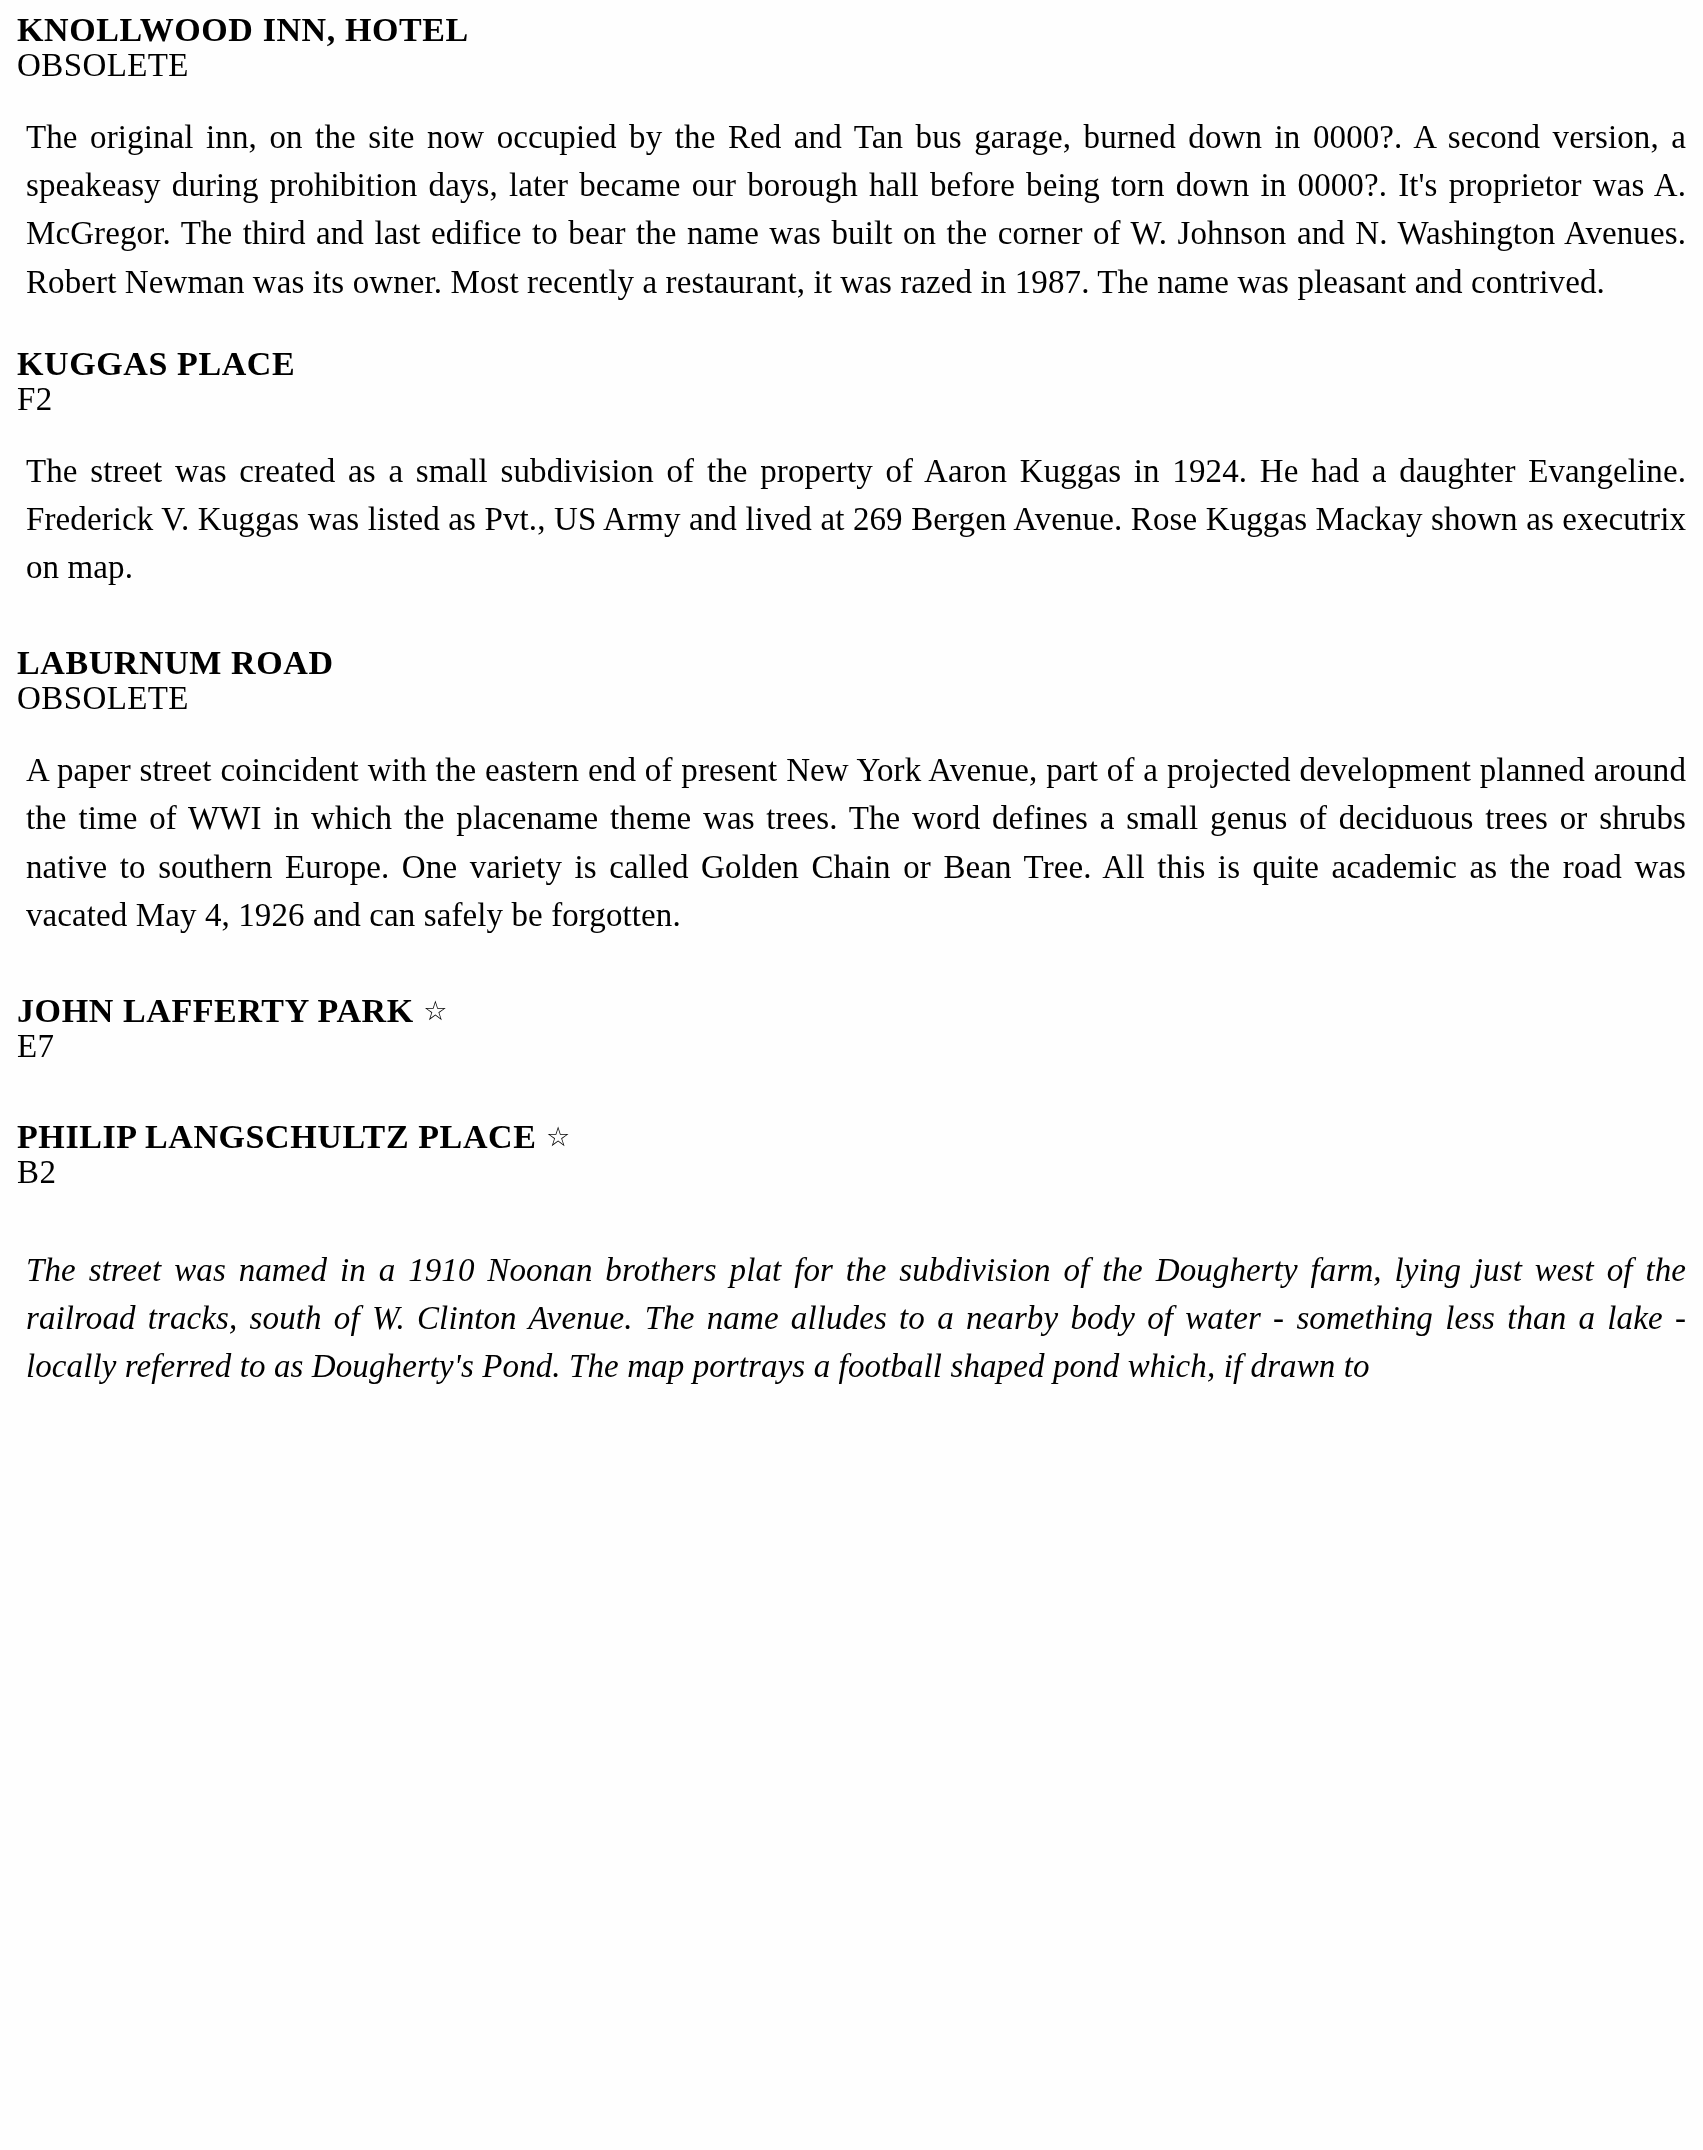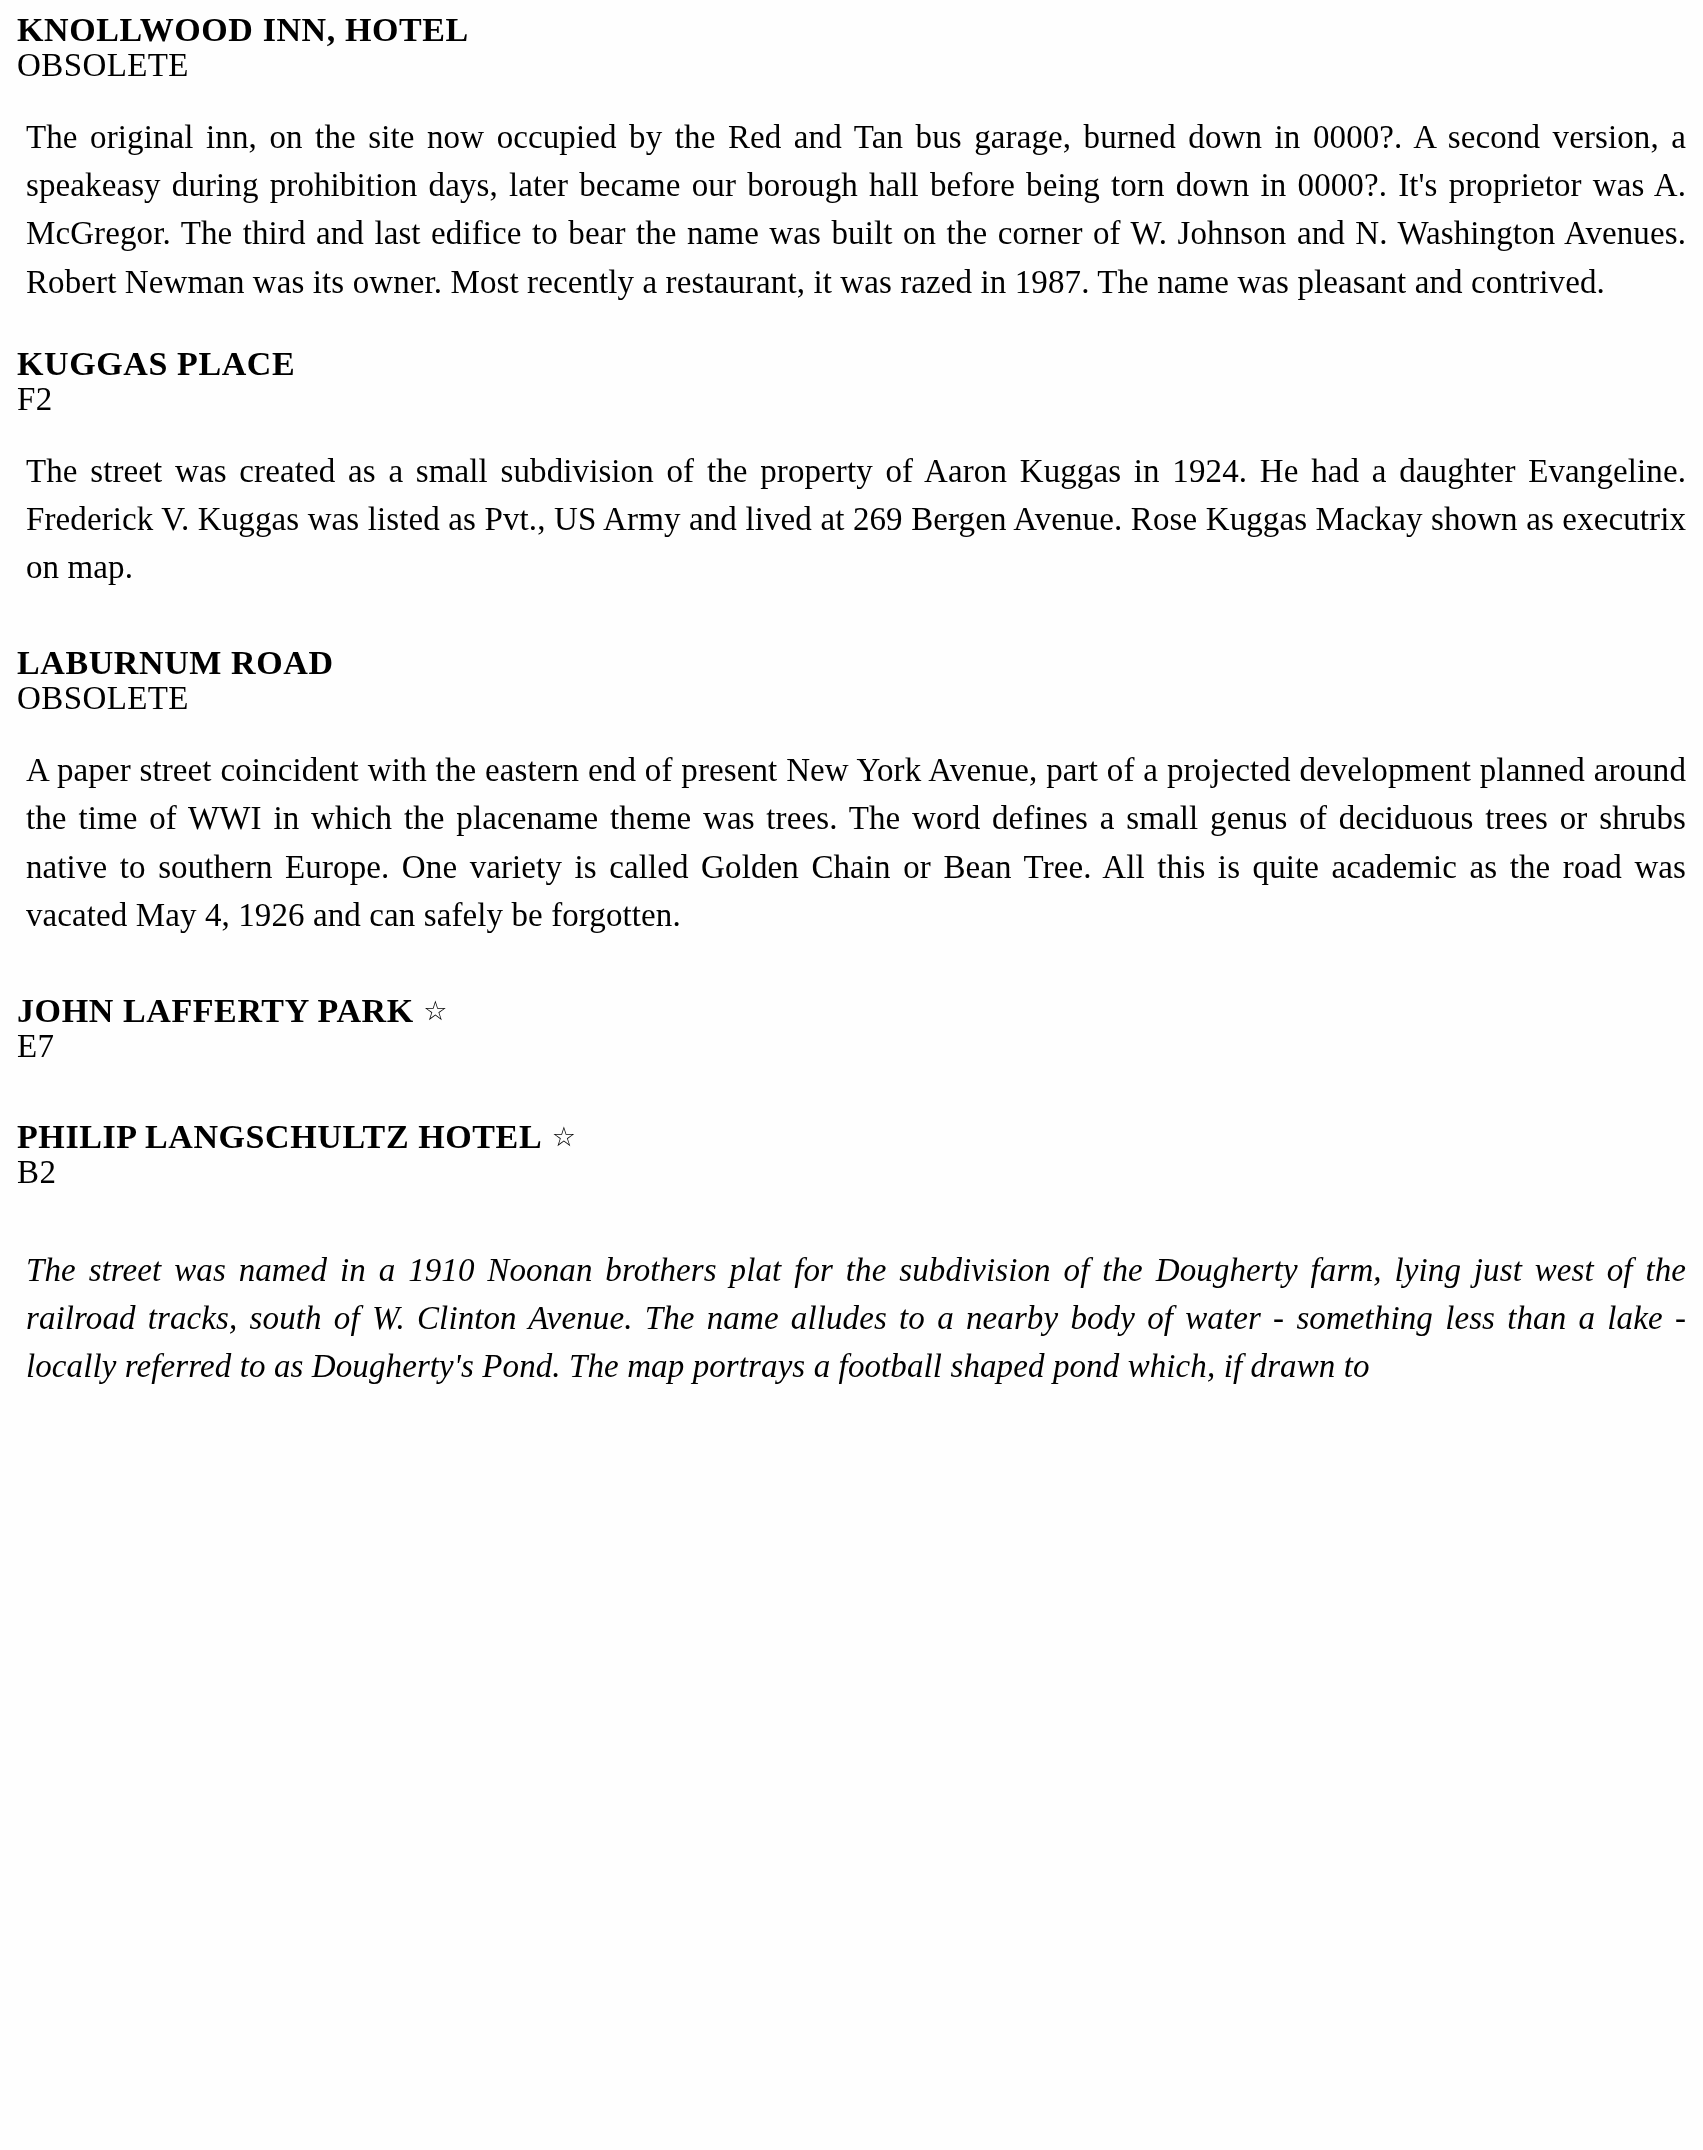--- a/index.html
+++ b/index.html
@@ -117,21 +117,21 @@
         <span class="entry-title">JOHN LAFFERTY PARK</span>
         <span class="star-icon">☆</span>
       </div>
       <span class="entry-code">E7</span>
     </div>
   </div>
 
   <div class="entry gap-mid">
     <div class="entry-head">
       <div class="title-wrap">
-        <span class="entry-title">PHILIP LANGSCHULTZ HOTEL</span>
+        <span class="entry-title">PHILIP LANGSCHULTZ PLACE</span>
         <span class="star-icon">☆</span>
       </div>
       <span class="entry-code">B2</span>
     </div>
   </div>
 
   <div class="entry gap-big">
     <div class="entry-body last">The street was named in a 1910 Noonan brothers plat for the subdivision of the Dougherty farm, lying just west of the railroad tracks, south of W. Clinton Avenue.  The name alludes to a nearby  body of water - something less than a lake - locally referred to as Dougherty's Pond. The map portrays a football shaped pond which, if drawn to</div>
   </div>
 

